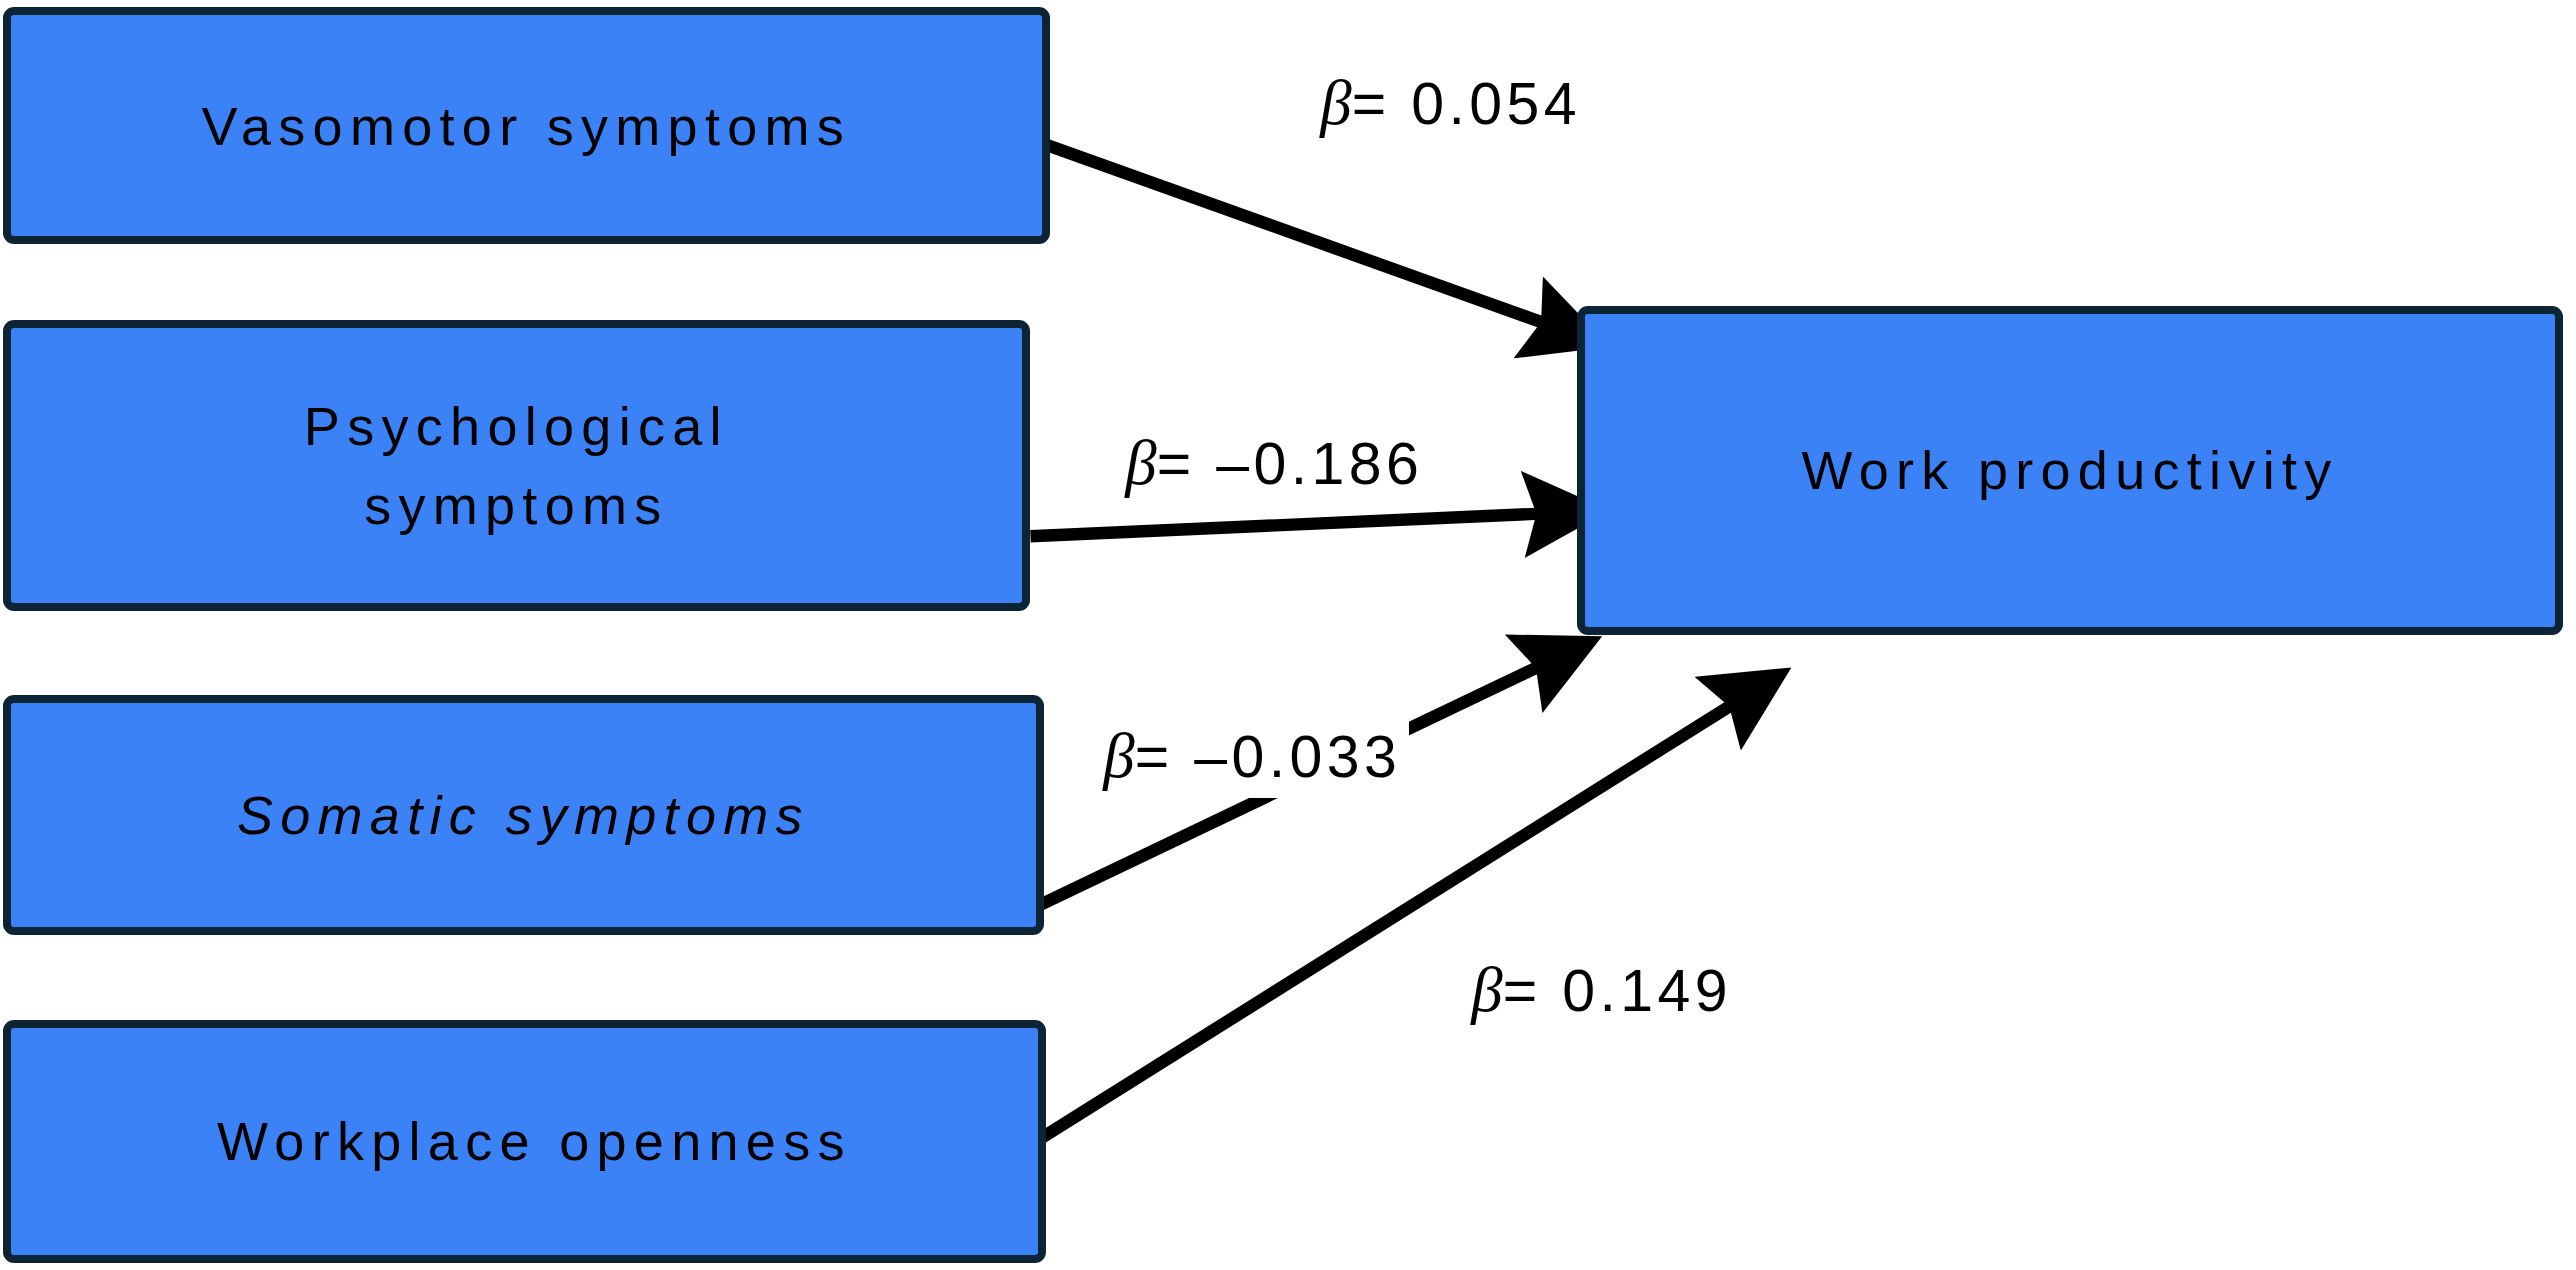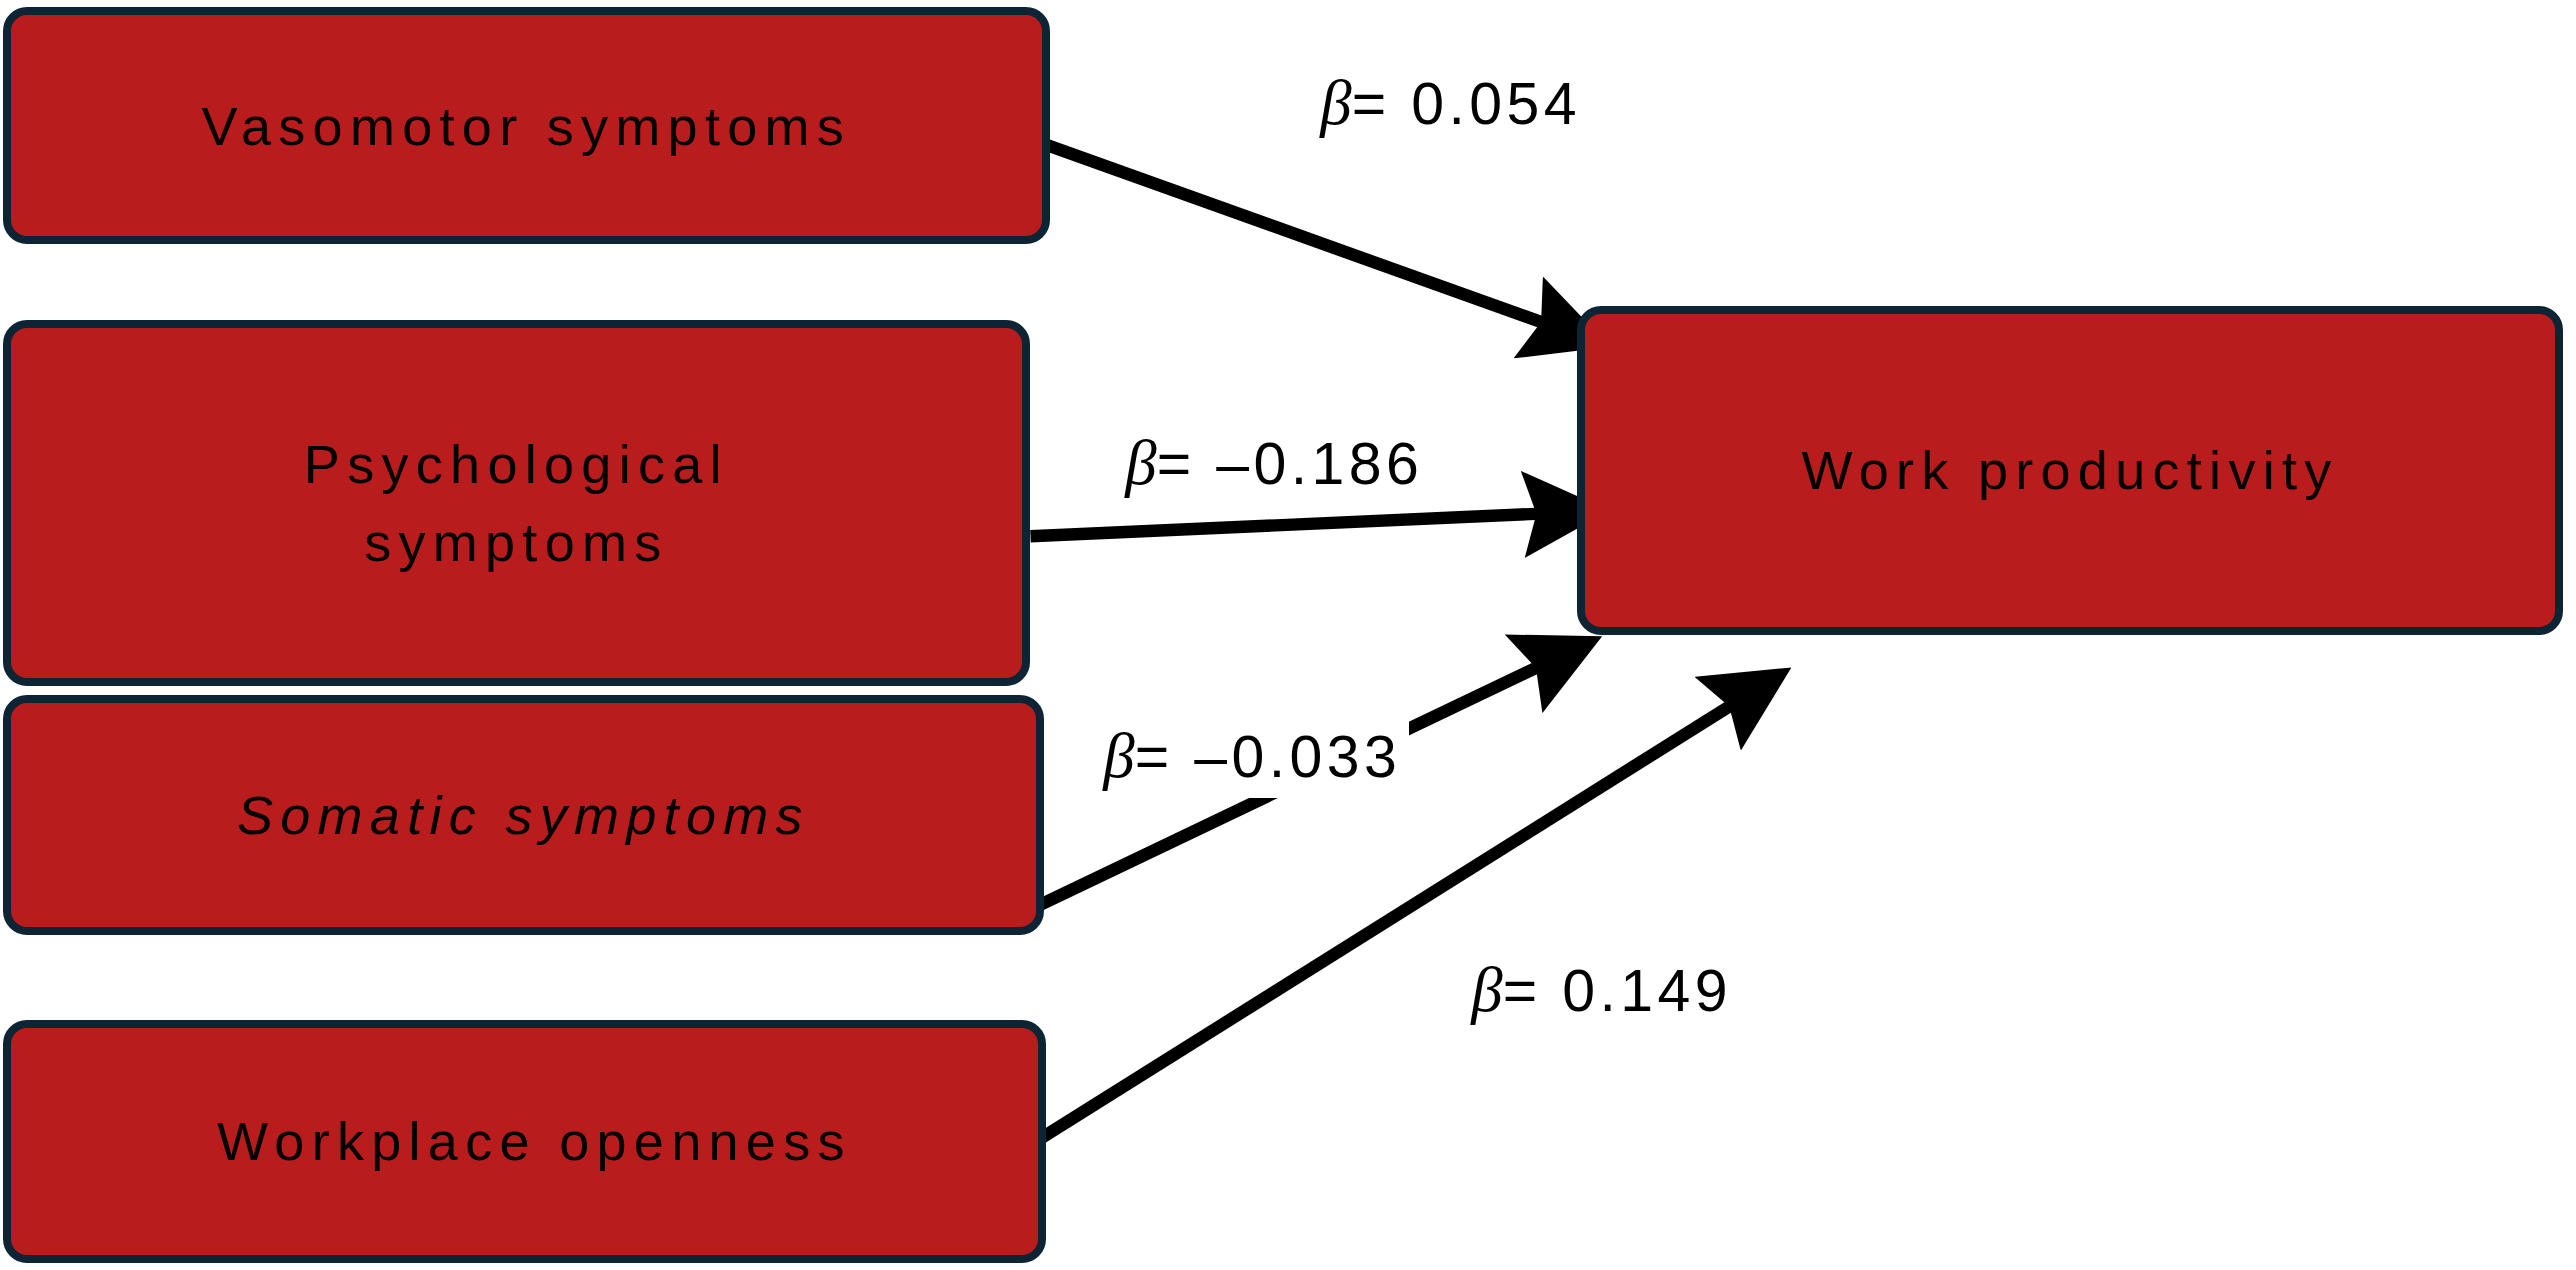--- a/index.html
+++ b/index.html
@@ -23,23 +23,23 @@
   svg#edge-layer {
     position: absolute;
     left: 0;
     top: 0;
     width: 2576px;
     height: 1270px;
   }
   .node-box {
     position: absolute;
     box-sizing: border-box;
-    background: #b91c1c;
+    background: #3b82f6;
     border: 8px solid #0c2433;
-    border-radius: 24px;
+    border-radius: 11px;
     display: flex;
     align-items: center;
     justify-content: center;
     text-align: center;
   }
   .node-label {
     font-family: "Liberation Sans", sans-serif;
     font-size: 54px;
     font-weight: 400;
     color: #000000;
@@ -83,21 +83,21 @@
 
     <line x1="1383" y1="1255" x2="2168" y2="880" stroke="#000000" stroke-width="17" marker-end="url(#ah)"></line>
 
     <line x1="1400" y1="1570" x2="2428" y2="925" stroke="#000000" stroke-width="17" marker-end="url(#ah)"></line>
   </svg>
 
   <div class="node-box" style="left:2.9px; top:7.3px; width:1047px; height:237px;">
     <span class="node-label">Vasomotor symptoms</span>
   </div>
 
-  <div class="node-box" style="left:2.9px; top:320px; width:1027px; height:366px;">
+  <div class="node-box" style="left:2.9px; top:320px; width:1027px; height:291px;">
     <span class="node-label">Psychological
 symptoms</span>
   </div>
 
   <div class="node-box" style="left:2.9px; top:695px; width:1041px; height:240px;font-style:italic;">
     <span class="node-label">Somatic symptoms</span>
   </div>
 
   <div class="node-box" style="left:2.9px; top:1020px; width:1043px; height:243px;padding-left:20px;">
     <span class="node-label">Workplace openness</span>

